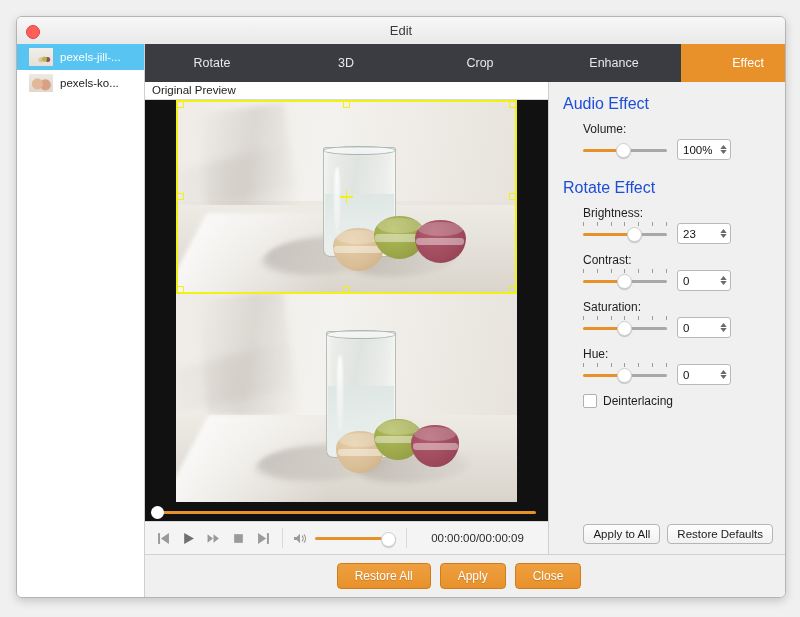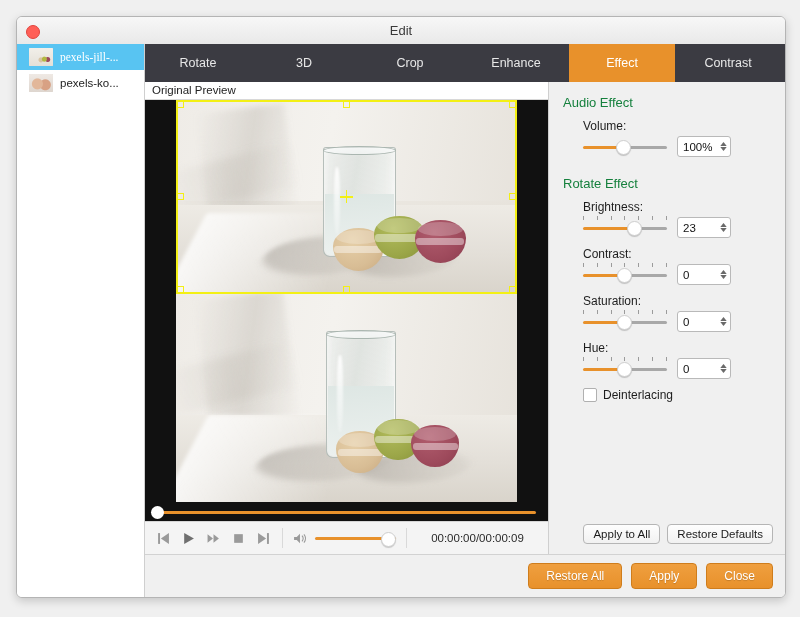--- a/index.html
+++ b/index.html
@@ -18,37 +18,37 @@
 
   .body{position:absolute;left:0;right:0;top:27px;bottom:0;display:flex;}
 
   
   .sidebar{width:128px;background:#fff;border-right:1px solid #cfcfcf;padding-top:0;box-sizing:border-box;}
   .fileitem{height:26px;display:flex;align-items:center;padding:0 4px 0 12px;gap:7px;cursor:default;}
   .fileitem.sel{background:#58c4f2;}
   .fileitem .thumb{width:24px;height:18px;border-radius:1px;flex:none;overflow:hidden;position:relative;
     background:#ded9d2;}
   .fileitem .name{font-size:11.5px;color:#222;white-space:nowrap;overflow:hidden;}
-  .fileitem.sel .name{color:#fff;font-family:Liberation Serif, serif;}
+  .fileitem.sel .name{color:#fff;}
 
   .th-a{position:absolute;inset:0;background:
      radial-gradient(circle at 64% 62%,#b3b942 0 2px,transparent 3px),
      radial-gradient(circle at 78% 64%,#9e4a5c 0 2px,transparent 3px),
      radial-gradient(circle at 50% 66%,#d9c3a2 0 2px,transparent 3px),
      linear-gradient(#f2efe9,#e4e0d8);}
   .th-b{position:absolute;inset:0;background:
      radial-gradient(circle at 35% 55%,#e2b79a 0 5px,transparent 6px),
      radial-gradient(circle at 68% 60%,#d8a184 0 5px,transparent 6px),
      linear-gradient(#efe9e4,#ded6cf);}
 
   
   .main{flex:1;display:flex;flex-direction:column;min-width:0;}
 
   .tabs{height:38px;background:#3b3b42;display:flex;align-items:stretch;flex:none;}
-  .tab{padding:0 22px;display:flex;align-items:center;justify-content:center;font-size:12.5px;
+  .tab{padding:0 36px;display:flex;align-items:center;justify-content:center;font-size:12.5px;
     color:#e8e8e8;cursor:default;min-width:62px;}
   .tab.active{background:#e8912b;color:#fff;}
 
   .content{flex:1;display:flex;min-height:0;}
 
   .previews{width:403px;display:flex;flex-direction:column;background:#f4f4f4;
     border-right:1px solid #cfcfcf;flex:none;min-height:0;}
 
   .pvlabel{height:17px;line-height:17px;font-size:11.5px;color:#232323;padding-left:7px;
     background:#fff;border-bottom:1px solid #d8d8d8;flex:none;}
@@ -120,21 +120,21 @@
   .volwrap{display:flex;align-items:center;gap:7px;padding:0 10px;}
   .voltrack{position:relative;width:81px;height:13px;}
   .voltrack .vt{position:absolute;left:0;right:0;top:5px;height:3px;background:#e8912b;border-radius:2px;}
   .voltrack .vk{position:absolute;right:0;top:0;width:13px;height:13px;border-radius:50%;background:#fff;
      border:1px solid #cfcfcf;box-shadow:0 1px 1px rgba(0,0,0,.18);}
   .time{flex:1;text-align:center;font-size:11.5px;color:#2a2a2a;}
 
   
   .panel{flex:1;background:#f0f0f0;display:flex;flex-direction:column;min-width:0;}
   .panelbody{flex:1;padding:13px 0 0 14px;}
-  .grp{font-size:13px;color:#15803d;margin:0 0 9px 0;}
+  .grp{font-size:16px;color:#1d4ed8;margin:0 0 9px 0;}
   .grp.second{margin-top:19px;}
   .row{margin:0 0 2px 20px;}
   .lab{font-size:12px;color:#1d1d1d;margin-bottom:3px;}
 
   .slrow{display:flex;align-items:center;gap:10px;margin-left:20px;margin-bottom:9px;}
   .slider{position:relative;width:84px;height:15px;}
   .slider .sl-left{position:absolute;left:0;top:7px;height:3px;background:#e8912b;border-radius:2px;}
   .slider .sl-right{position:absolute;right:0;top:7px;height:3px;background:#a8a8a8;border-radius:2px;}
   .slider .sl-knob{position:absolute;top:1px;width:13px;height:13px;border-radius:50%;background:#fff;
      border:1px solid #cfcfcf;box-shadow:0 1px 1px rgba(0,0,0,.2);}
@@ -150,21 +150,21 @@
 
   .chkrow{display:flex;align-items:center;gap:6px;margin-left:20px;margin-top:4px;}
   .chk{width:12px;height:12px;border:1px solid #b0b0b0;border-radius:2px;background:#fff;}
   .chklab{font-size:12px;color:#1d1d1d;}
 
   .panelfoot{padding:0 12px 10px 0;display:flex;justify-content:flex-end;gap:7px;}
   .gbtn{background:linear-gradient(#fefefe,#f1f1f1);border:1px solid #b5b5b5;border-radius:4px;
      font-size:11.5px;color:#1b1b1b;padding:3px 9px;cursor:default;}
 
   .footbar{height:42px;background:#f0f0f0;border-top:1px solid #d2d2d2;display:flex;align-items:center;
-     justify-content:flex-end;gap:9px;padding-right:12px;flex:none;}
+     justify-content:center;gap:9px;padding-right:12px;flex:none;}
   .obtn{background:linear-gradient(#ef9f3f,#e8912b);border:1px solid #cf7d1c;border-radius:4px;
      color:#fff;font-size:12px;padding:5px 17px;cursor:default;
      text-shadow:0 1px 1px rgba(0,0,0,.18);}
 </style>
 </head>
 <body>
 
 <div class="window">
 
   <div class="titlebar">

